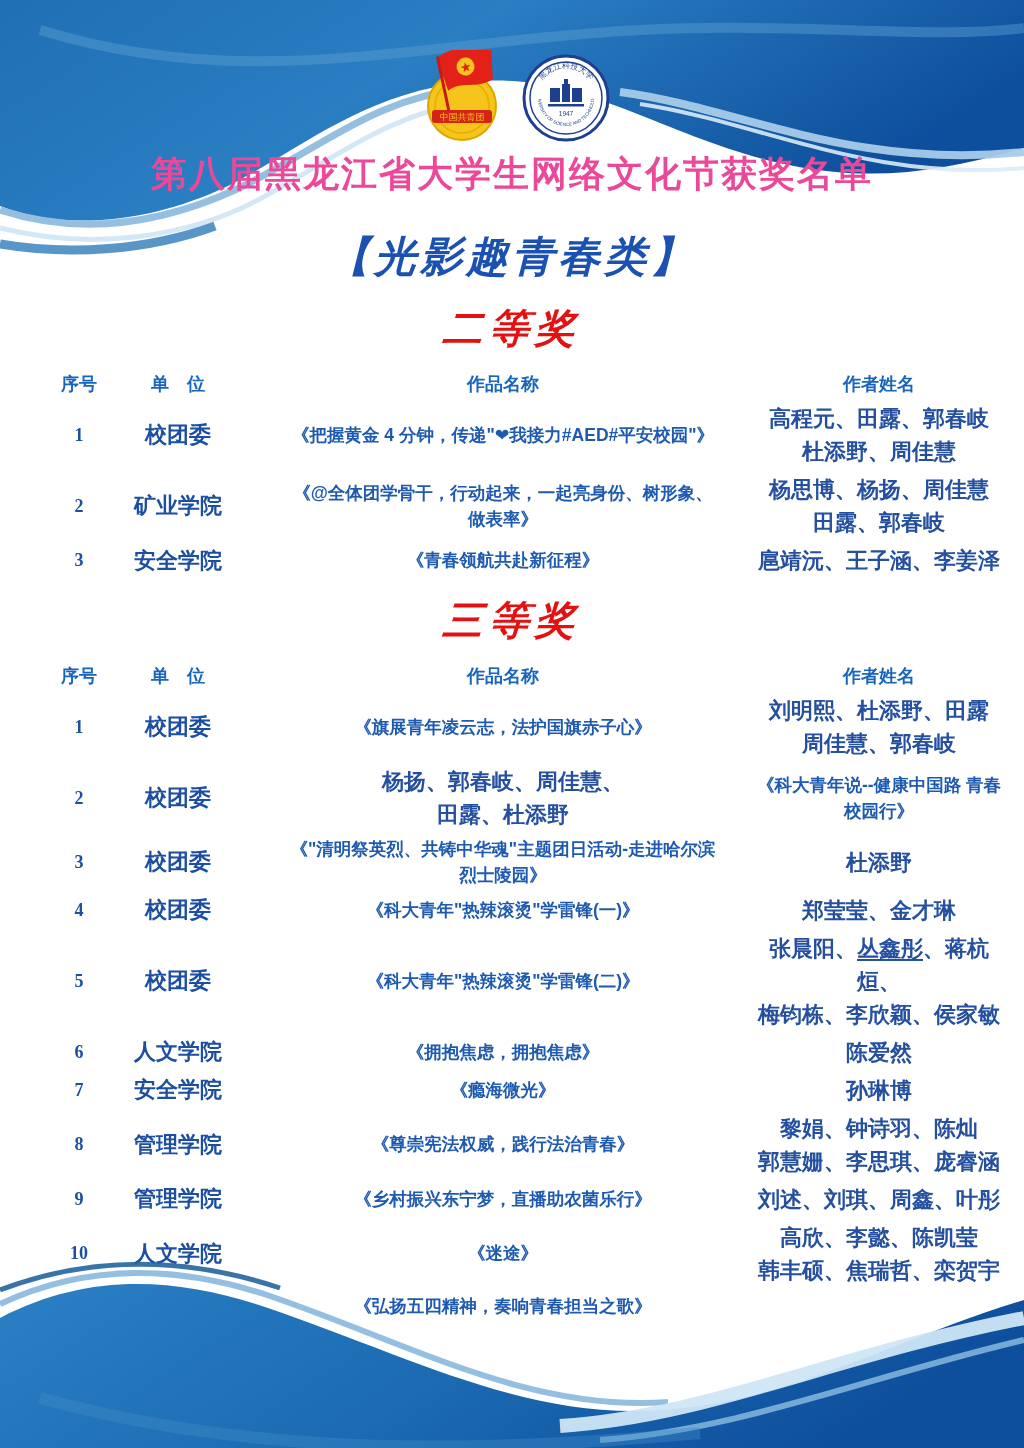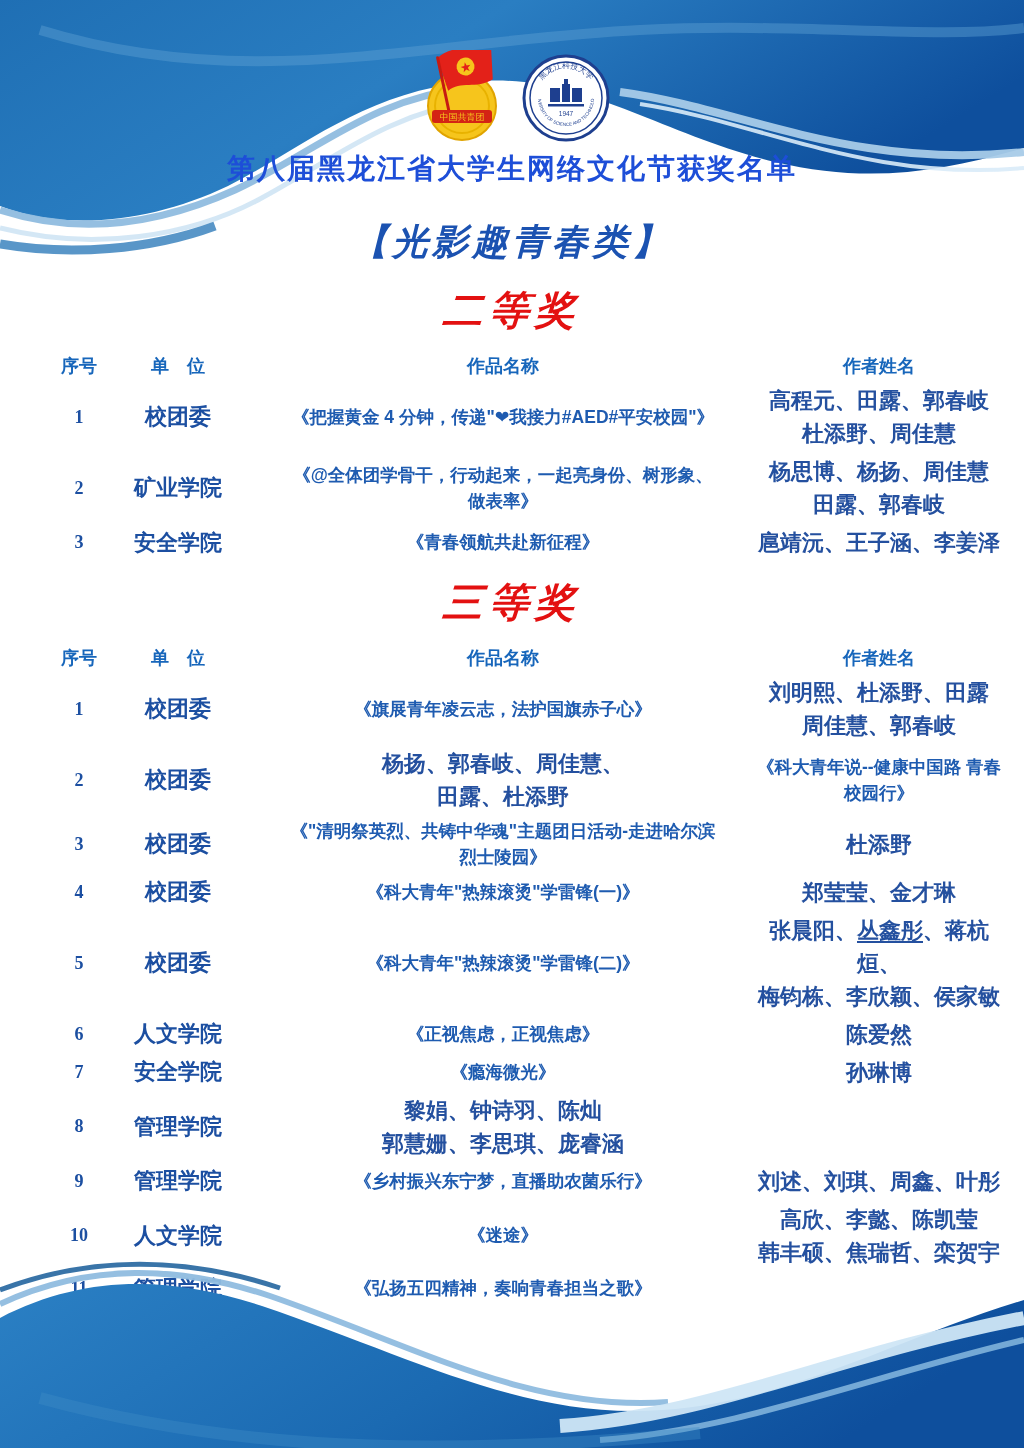--- a/index.html
+++ b/index.html
@@ -4,23 +4,23 @@
 <style>
   html,body{margin:0;padding:0;background:#fff;}
   .page{position:relative;width:1024px;height:1448px;background:#fff;overflow:hidden;
         font-family:"Liberation Sans","DejaVu Sans",sans-serif;}
   .wave{position:absolute;left:0;width:1024px;pointer-events:none;}
   .wave.top{top:0;}
   .wave.bottom{bottom:0;}
   .logos{position:absolute;top:50px;left:0;width:1024px;display:flex;justify-content:center;
          align-items:center;gap:12px;}
   .content{position:absolute;top:150px;left:0;width:1024px;}
-  .title{font-family:"Liberation Serif","DejaVu Serif",serif;font-weight:bold;font-size:28px;
-         color:#1d4ed8;text-align:center;letter-spacing:2px;}
-  .category{margin-top:30px;text-align:center;font-size:36px;font-weight:bold;font-style:italic;
+  .title{font-family:"Liberation Serif","DejaVu Serif",serif;font-weight:bold;font-size:36px;
+         color:#ec4899;text-align:center;letter-spacing:2px;}
+  .category{margin-top:30px;text-align:center;font-size:42px;font-weight:bold;font-style:italic;
             color:#1b52b1;letter-spacing:4px;}
   .section-heading{margin-top:16px;margin-bottom:4px;text-align:center;font-size:40px;font-weight:bold;
             font-style:italic;color:#e31111;letter-spacing:6px;transform:skewX(-4deg);}
   .tablewrap{margin-left:55px;width:950px;}
   .thead,.trow{display:grid;grid-template-columns:48px 150px 500px 252px;align-items:center;}
   .thead{margin:16px 0 6px 0;}
   .thead .c{color:#1766bb;font-weight:bold;font-size:18px;}
   .c{text-align:center;}
   .idx{font-family:"Liberation Serif","DejaVu Serif",serif;font-weight:bold;font-size:18px;color:#1c4fa1;}
   .unit{font-weight:bold;font-size:22px;color:#1c4fa1;}
@@ -168,34 +168,35 @@
     <div class="trow">
       <div class="c idx">5</div>
       <div class="c unit">校团委</div>
       <div class="c work">《科大青年"热辣滚烫"学雷锋(二)》</div>
       <div class="c auth">张晨阳、<u>丛鑫彤</u>、蒋杭烜、<br>梅钧栋、李欣颖、侯家敏</div>
     </div>
 
     <div class="trow">
       <div class="c idx">6</div>
       <div class="c unit">人文学院</div>
-      <div class="c work">《正视焦虑，正视焦虑》</div>
+      <div class="c work">《拥抱焦虑，拥抱焦虑》</div>
       <div class="c auth">陈爱然</div>
     </div>
 
     <div class="trow">
       <div class="c idx">7</div>
       <div class="c unit">安全学院</div>
       <div class="c work">《瘾海微光》</div>
       <div class="c auth">孙琳博</div>
     </div>
 
     <div class="trow">
       <div class="c idx">8</div>
       <div class="c unit">管理学院</div>
+      <div class="c work">《尊崇宪法权威，践行法治青春》</div>
       <div class="c auth">黎娟、钟诗羽、陈灿<br>郭慧姗、李思琪、庞睿涵</div>
     </div>
 
     <div class="trow">
       <div class="c idx">9</div>
       <div class="c unit">管理学院</div>
       <div class="c work">《乡村振兴东宁梦，直播助农菌乐行》</div>
       <div class="c auth">刘述、刘琪、周鑫、叶彤</div>
     </div>
 

